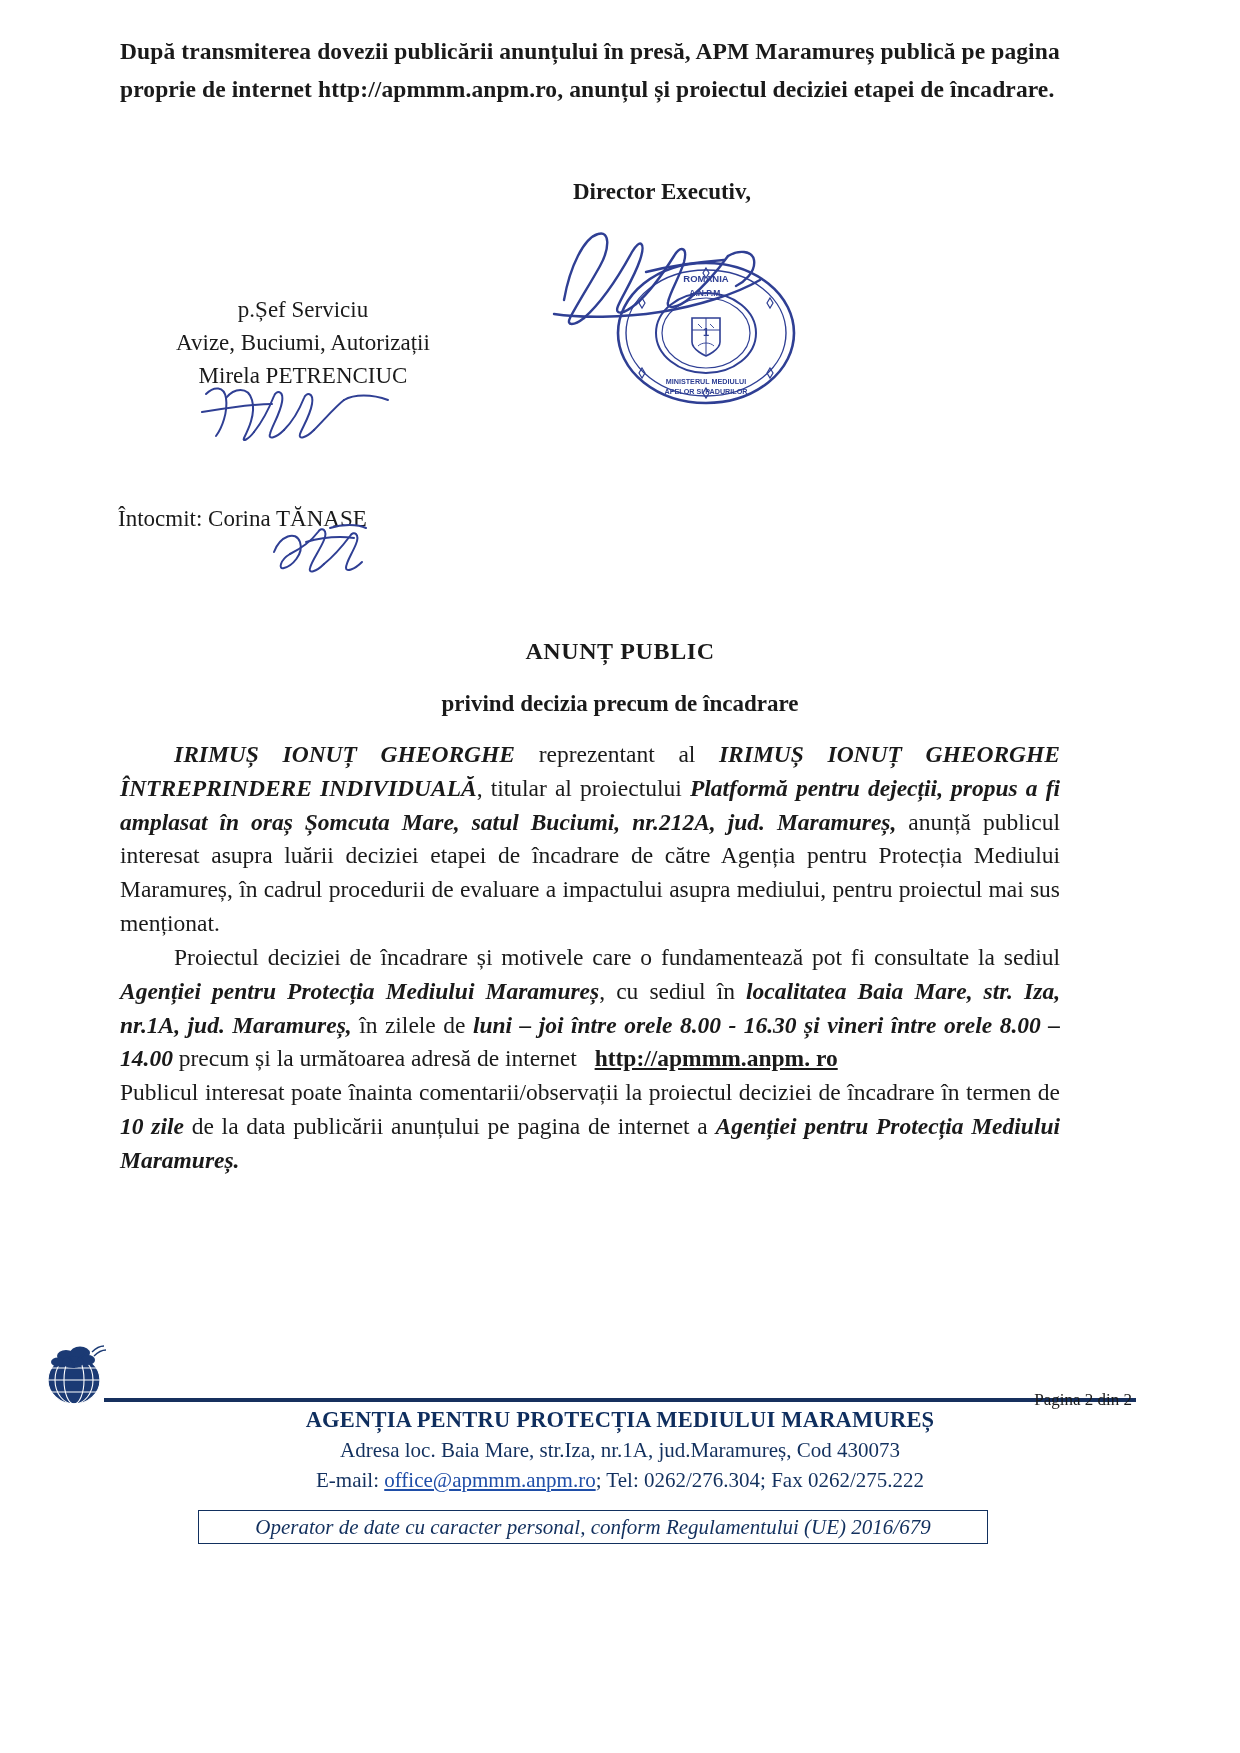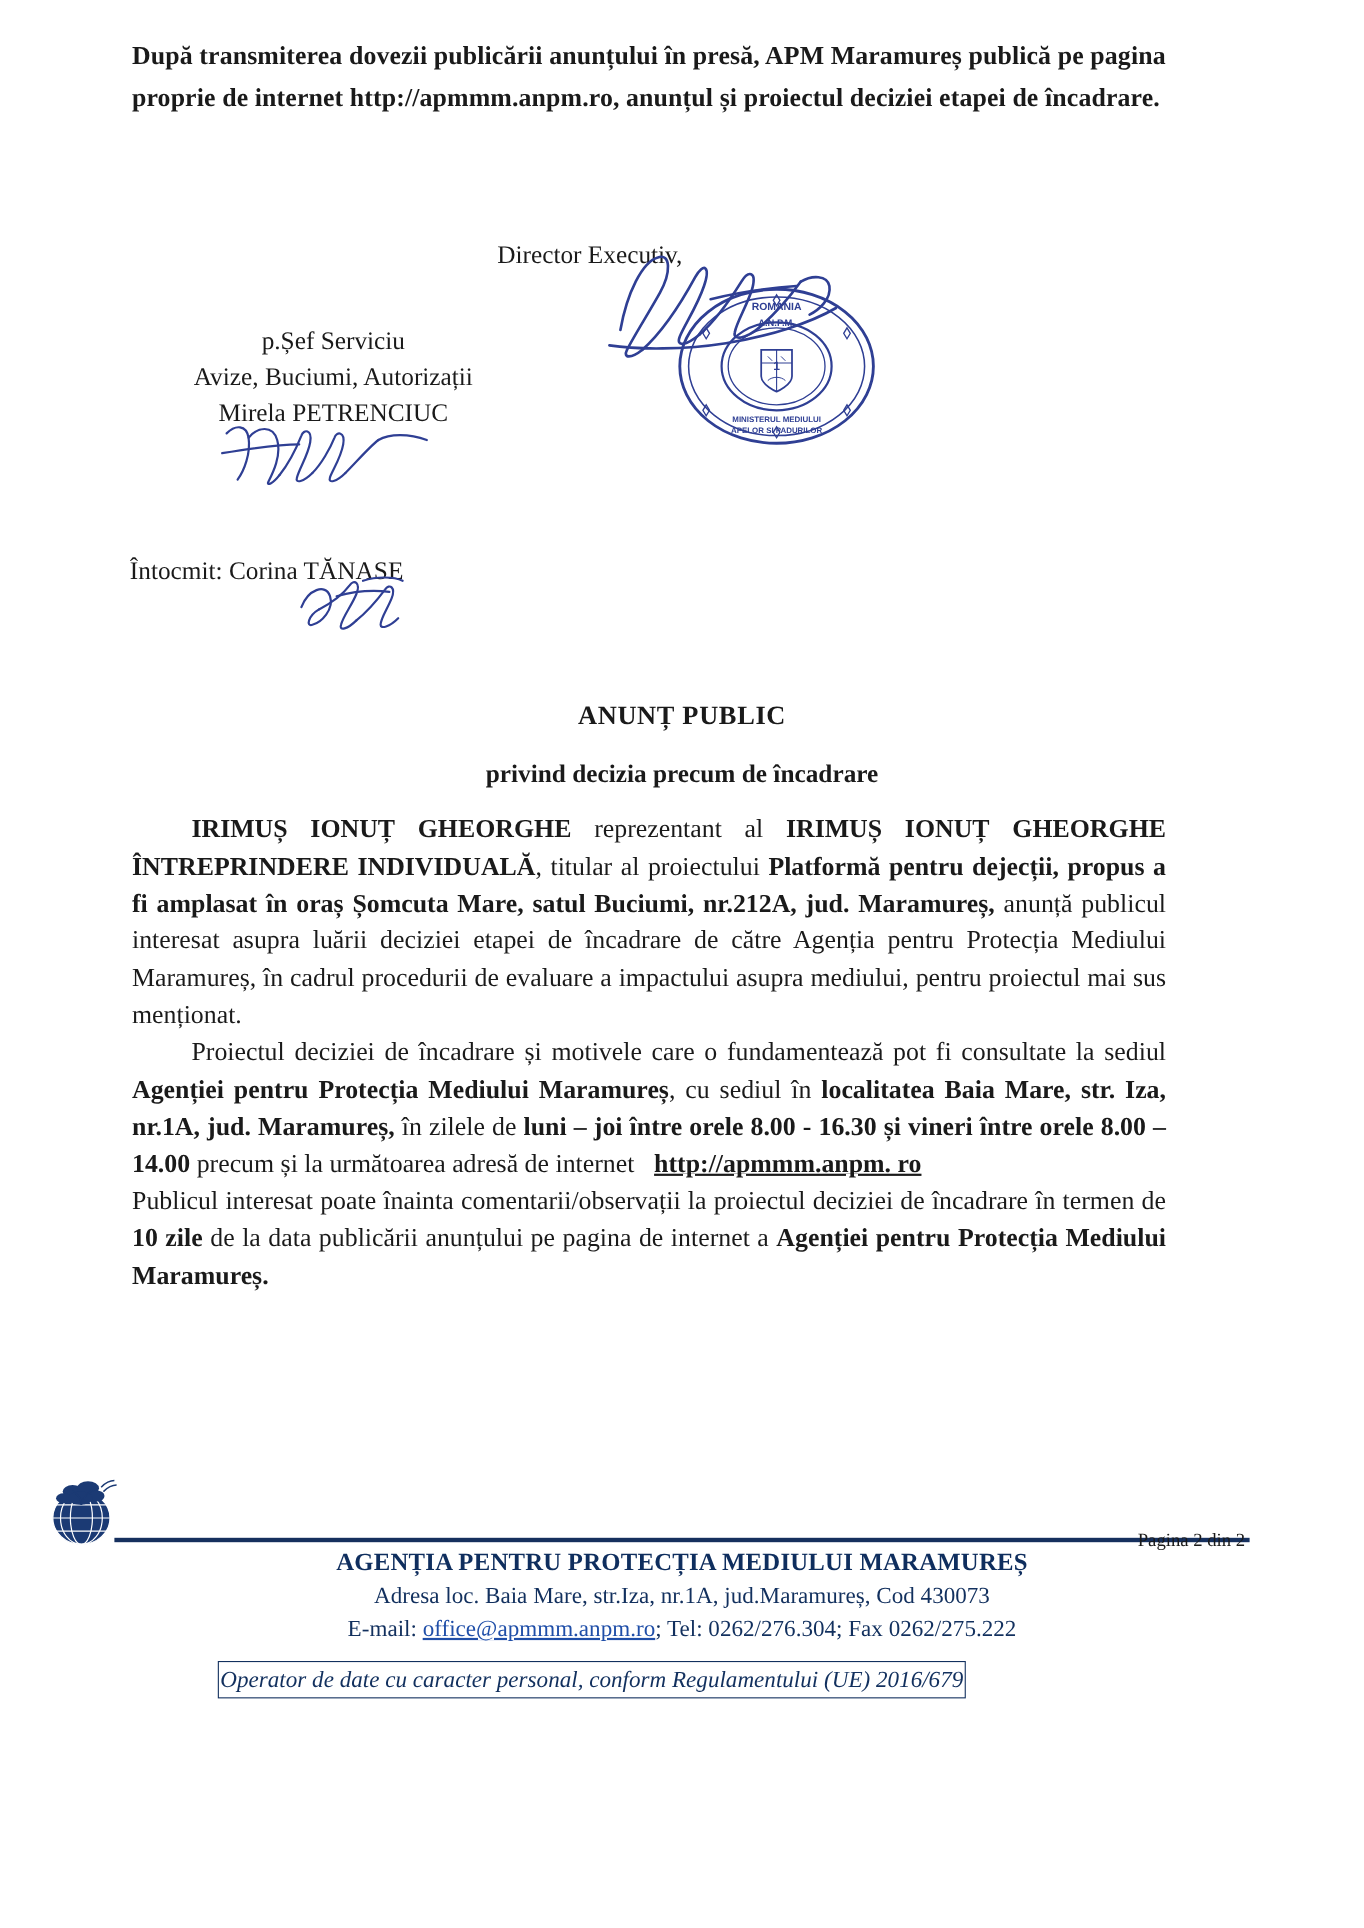--- a/index.html
+++ b/index.html
@@ -35,24 +35,24 @@
     text-align: left;
     letter-spacing: 0.1px;
   }
 
   
   .director-block {
     position: absolute;
     left: 452px;
     top: 176px;
     width: 420px;
+    text-align: center;
     font-size: 23px;
-    font-weight: normal;
+    font-weight: bold;
     line-height: 1.42;
-    margin-top: 40px;
   }
 
   
   .seal {
     position: absolute;
     left: 612px;
     top: 258px;
     width: 188px;
     height: 150px;
   }
@@ -132,21 +132,21 @@
     left: 120px;
     top: 738px;
     width: 940px;
     font-size: 23.5px;
     line-height: 1.44;
     text-align: justify;
     text-justify: inter-word;
   }
   .body-text p { margin: 0; }
   .body-text p.indent { text-indent: 54px; }
-  .body-text b { font-weight: bold; }
+  .body-text b { font-weight: bold; font-style: italic; }
   .body-text .ulink {
     font-weight: bold;
     text-decoration: underline;
     margin-left: 12px;
   }
 
   
   .footer-logo {
     position: absolute;
     left: 36px;
@@ -197,21 +197,21 @@
   }
   .footer-contact .mail {
     color: #1f4ea8;
     text-decoration: underline;
   }
 
   .footer-box {
     position: absolute;
     left: 198px;
     top: 1510px;
-    width: 680px;
+    width: 790px;
     height: 34px;
     border: 1.5px solid #12305e;
     box-sizing: border-box;
     display: flex;
     align-items: center;
     justify-content: center;
   }
   .footer-box span {
     font-size: 21px;
     font-style: italic;

